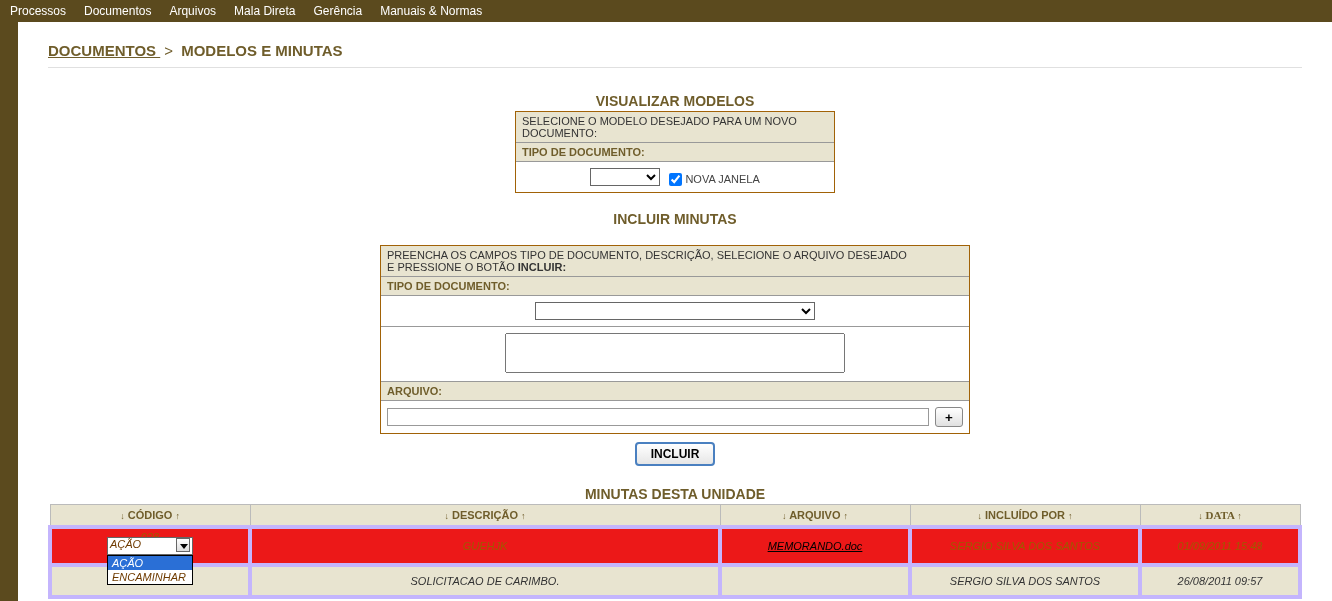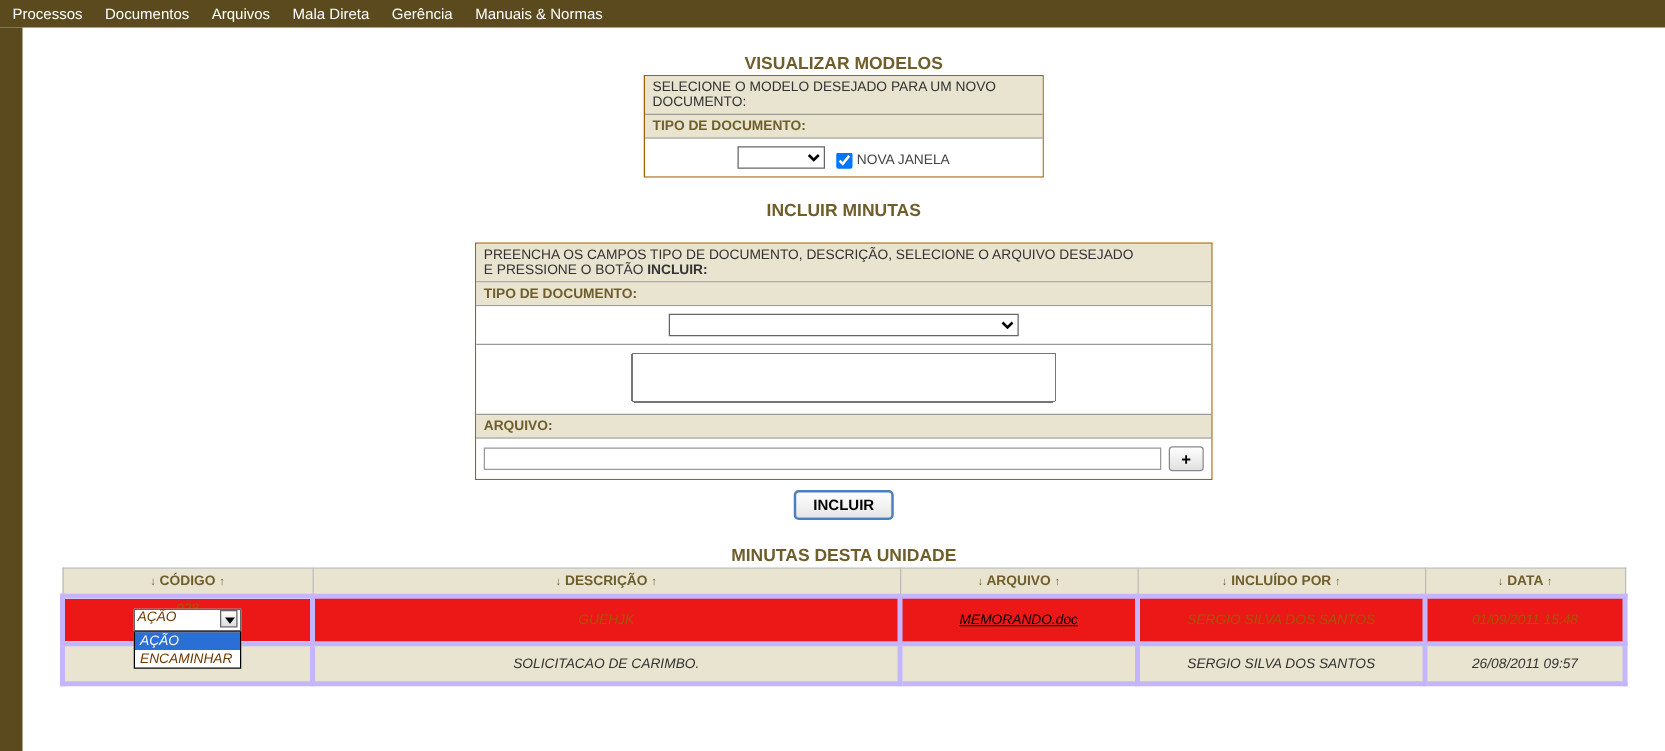--- a/index.html
+++ b/index.html
@@ -58,38 +58,43 @@
   .action-code { color:#a05a00; font-size:11px; position:absolute; top:2px; left:50%; transform:translateX(-50%); }
   .action-select-wrap { position:relative; display:inline-block; margin-top:0; }
   .action-select { width:86px; height:18px; border:1px solid #666; padding:0 2px; font-size:11px; text-align:left; background:#fff; }
   .dropdown-list { position:absolute; top:18px; left:0; width:86px; background:#fff; border:1px solid #000; z-index:10; text-align:left; }
   .dropdown-list div { padding:1px 4px; font-size:11px; cursor:default; }
   .dropdown-list div.sel { background:#2a6fd6; color:#fff; }
   
   .col-codigo { width: 200px; }
   .col-arquivo { width: 190px; }
   .col-user { width: 230px; }
-  .col-data { width: 160px; }
+  .col-data { width: 160px; font-family: Liberation Serif, serif; }
 </style>
 </head>
 <body>
 
 <div class="topbar">
   <a href="#">Processos</a>
   <a href="#">Documentos</a>
   <a href="#">Arquivos</a>
   <a href="#">Mala Direta</a>
   <a href="#">Gerência</a>
   <a href="#">Manuais &amp; Normas</a>
 </div>
 
 <div class="sidebar-left"></div>
 
 <div class="content">
 
+  <div class="breadcrumb">
+    <a href="#">DOCUMENTOS </a>
+    <span class="sep">&gt;</span>
+    <span class="cur">MODELOS E MINUTAS</span>
+  </div>
 
   <div class="section-title">VISUALIZAR MODELOS</div>
   <div class="panel panel-vm">
     <div class="panel-row header">SELECIONE O MODELO DESEJADO PARA UM NOVO DOCUMENTO:</div>
     <div class="panel-row label">TIPO DE DOCUMENTO:</div>
     <div class="panel-row input">
       <select class="combo" style="width:70px"><option></option></select>
       &nbsp;
       <input type="checkbox" checked="" style="">
       <span class="nj-label">NOVA JANELA</span>

